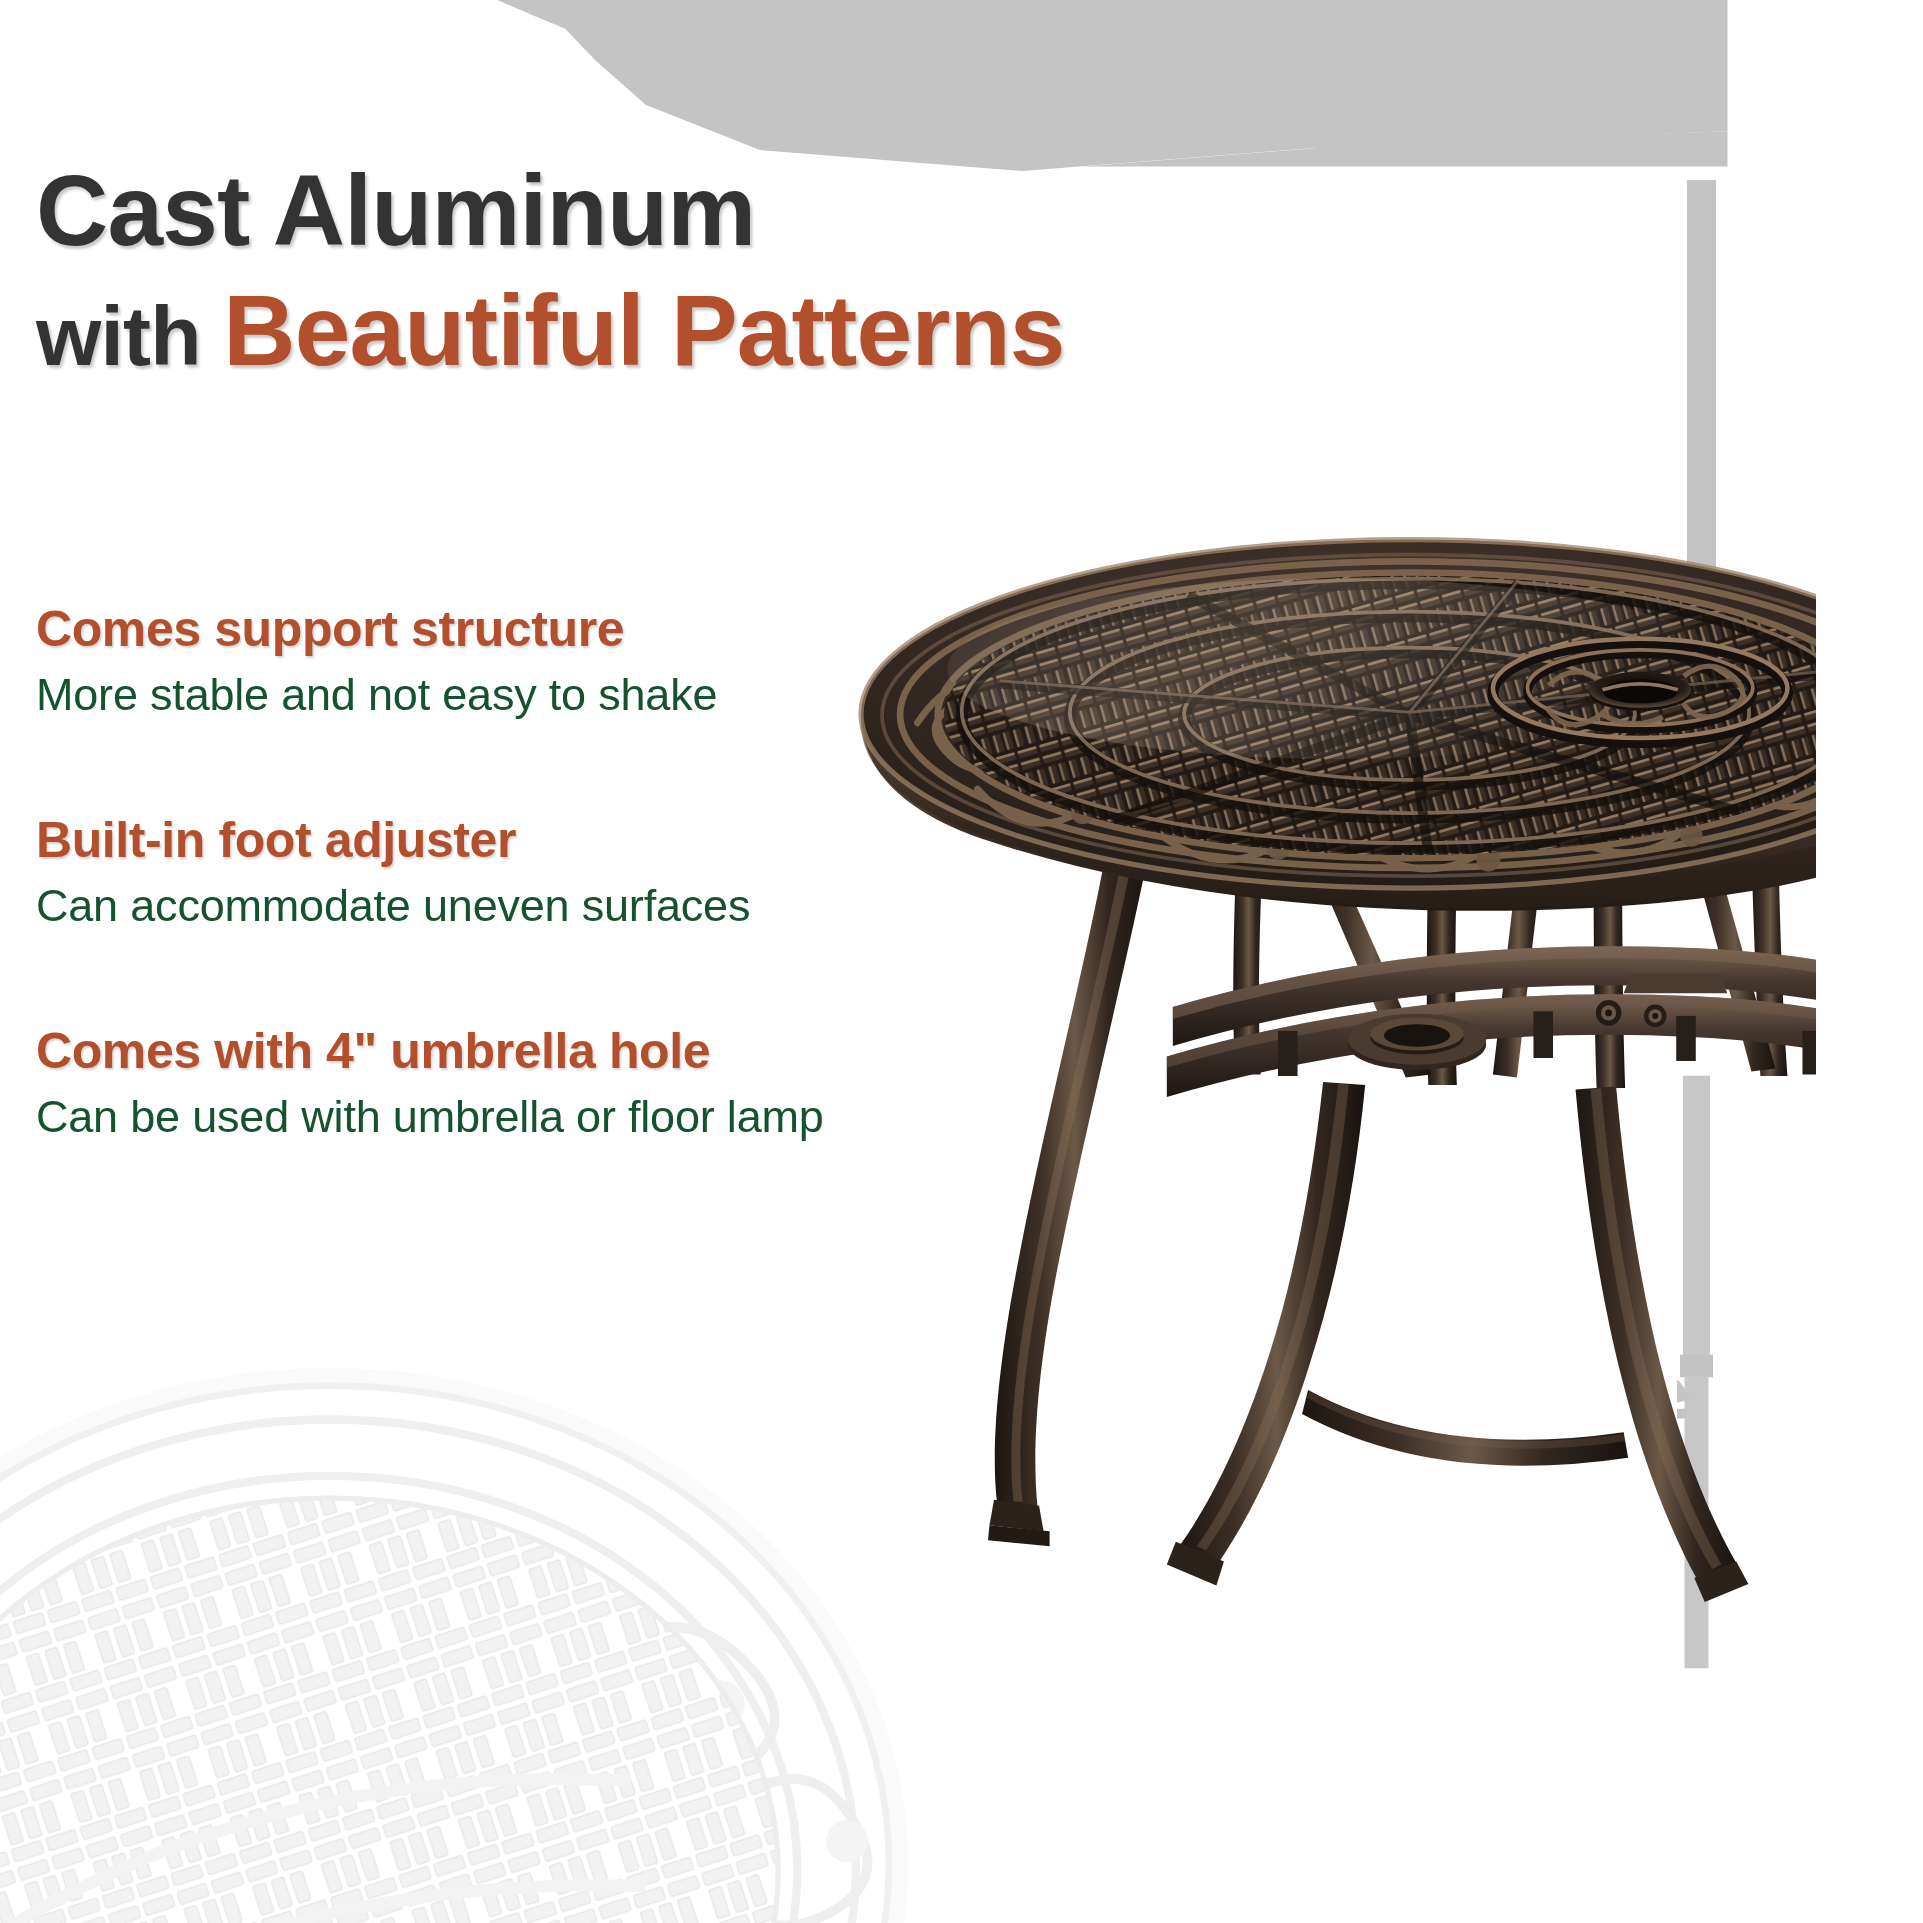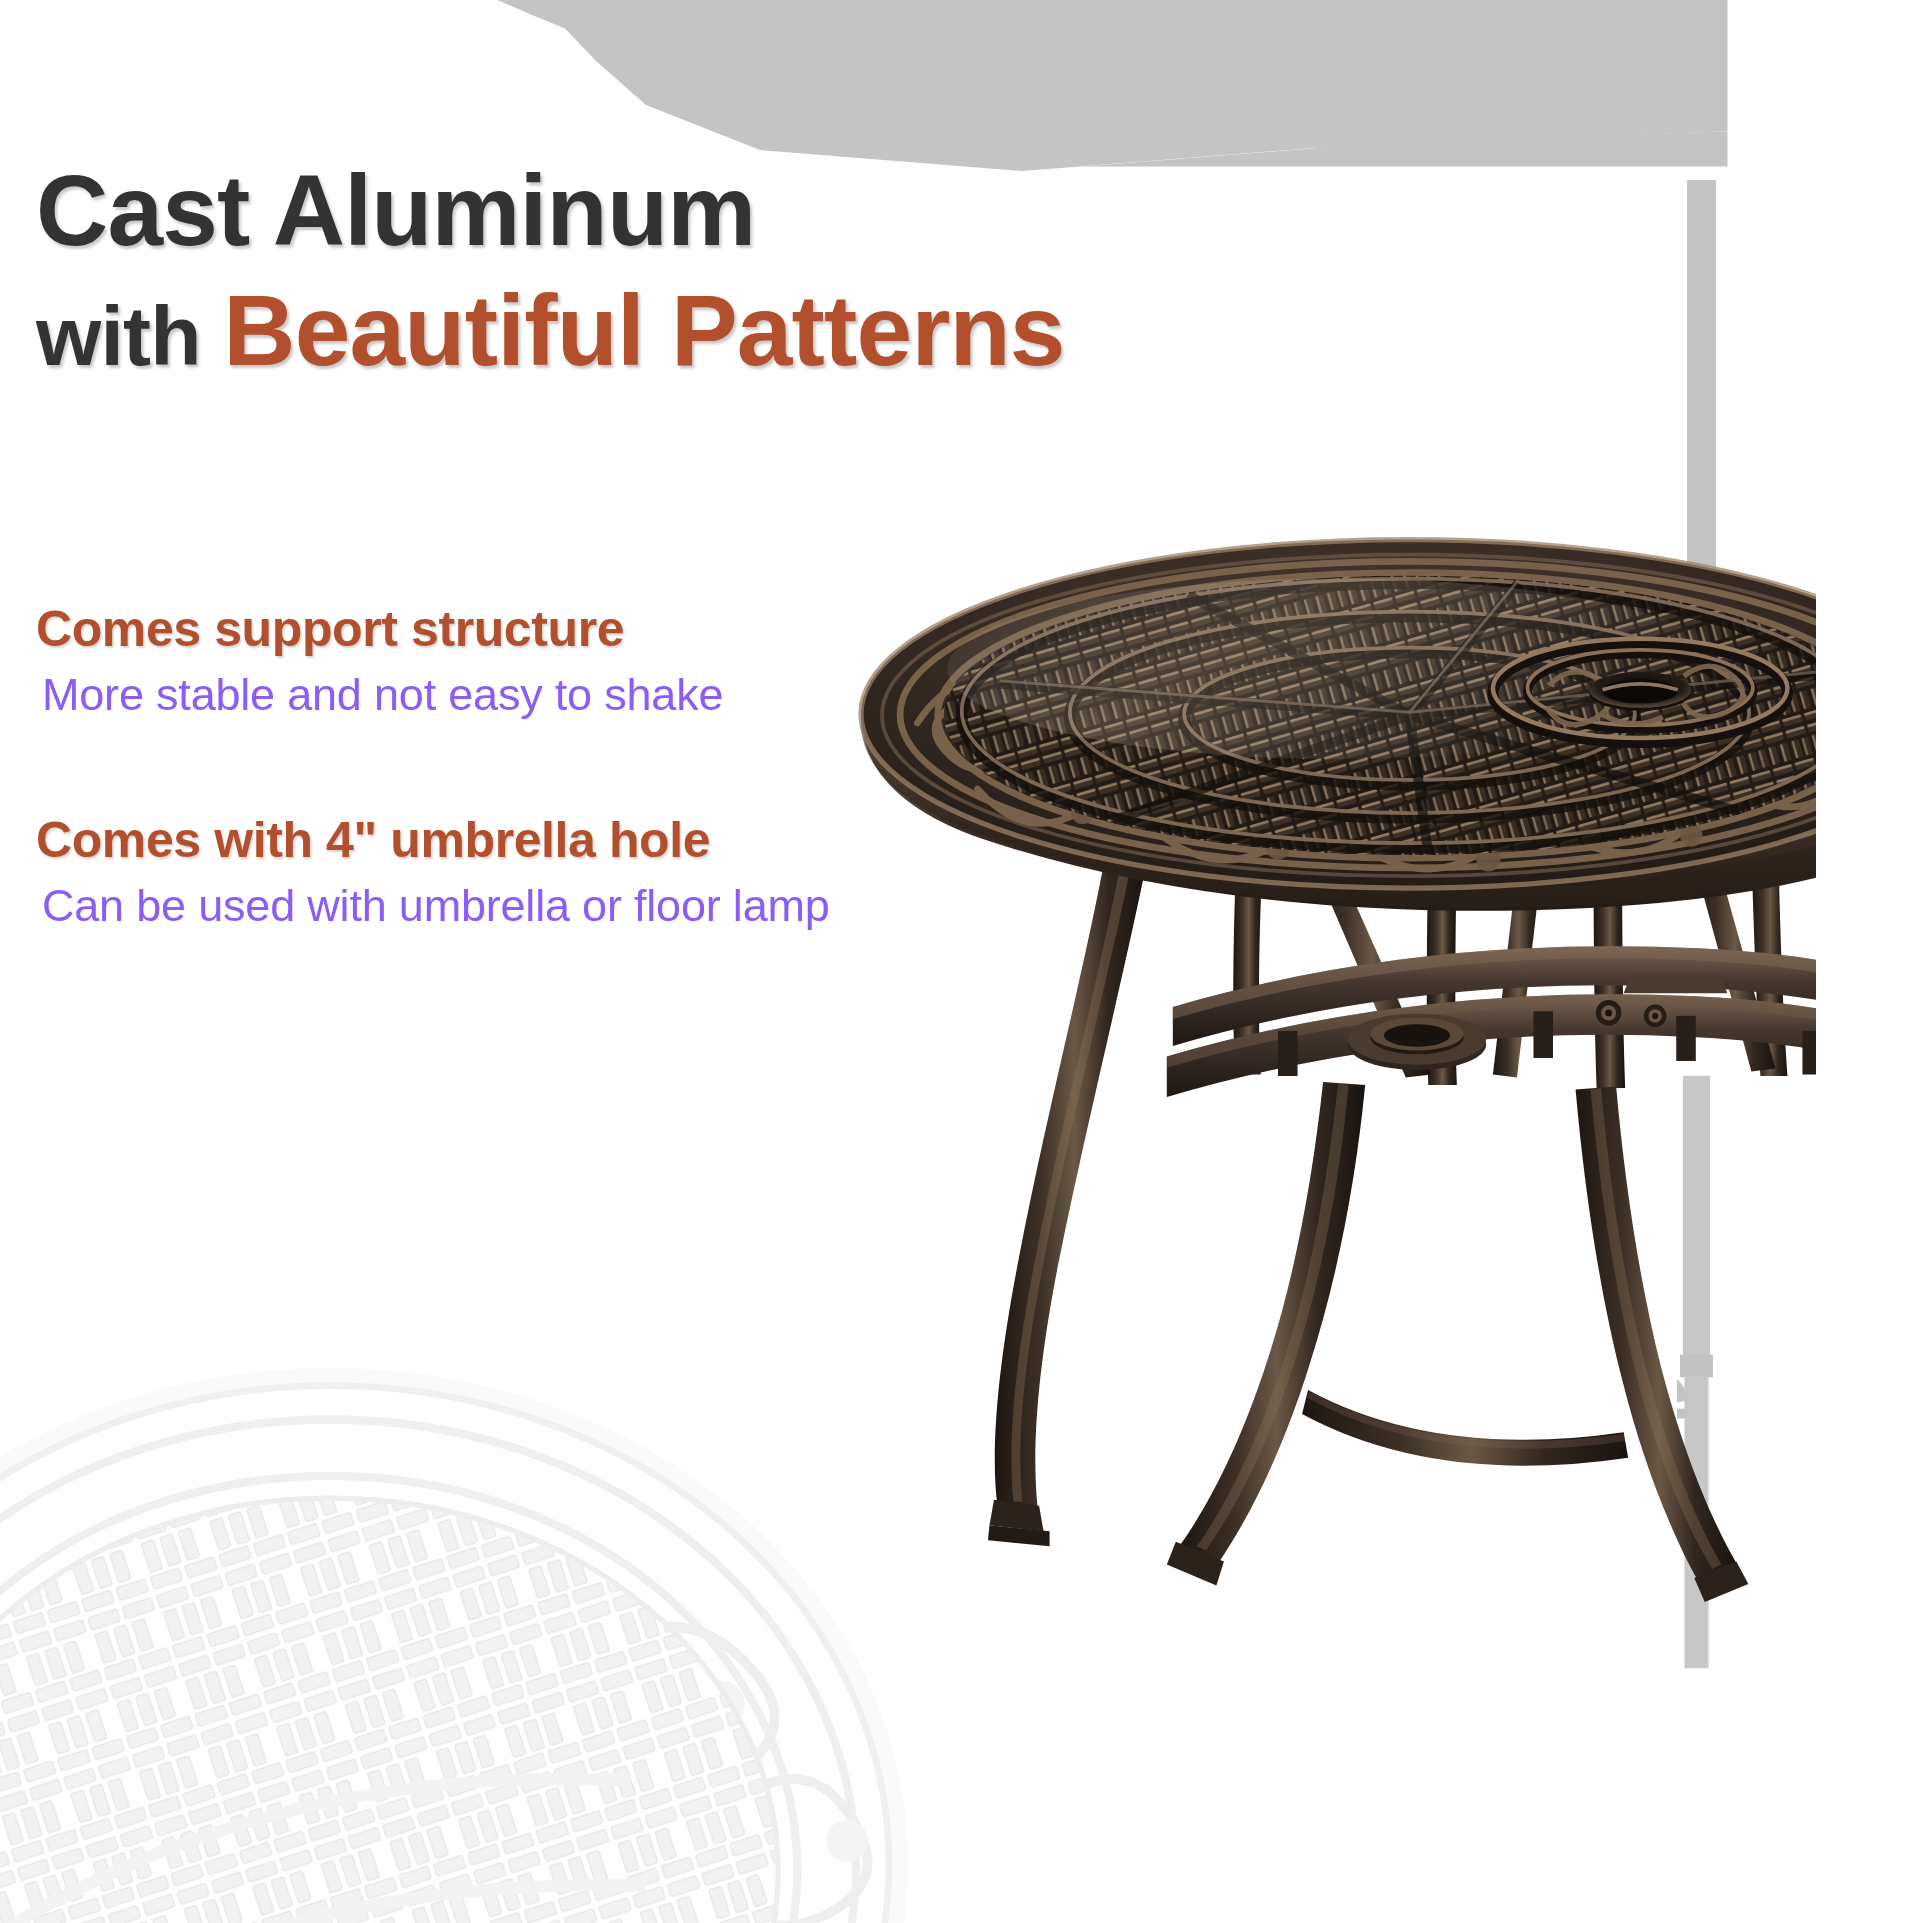--- a/index.html
+++ b/index.html
@@ -26,22 +26,22 @@
   .hl2{font-size:100px;margin-top:18px;}
   .hl2 .lite{color:#333333;font-size:84px;}
   .hl2 .accent{color:#B2502D;}
 
   
   .features{position:absolute;left:36px;top:603px;width:1007px;z-index:6;}
   .feature{margin-bottom:95px;}
   .feature:last-child{margin-bottom:0;}
   .f-title{font-size:50px;font-weight:700;color:#B2502D;letter-spacing:-0.4px;
            line-height:1.06;text-shadow:1.5px 2.3px 2.3px rgba(0,0,0,.18);white-space:nowrap;}
-  .f-sub{font-size:45px;font-weight:400;color:#8b5cf6;letter-spacing:-0.2px;
-         margin-top:13.5px;line-height:1.1;white-space:nowrap;margin-left:6px;}
+  .f-sub{font-size:45px;font-weight:400;color:#14532d;letter-spacing:-0.2px;
+         margin-top:13.5px;line-height:1.1;white-space:nowrap;}
 
   
   .product{position:absolute;left:857px;top:526px;width:1105px;height:1097px;z-index:5;}
   svg{display:block;}
 </style>
 </head>
 <body>
 
 <div id="stage">
 
@@ -129,20 +129,24 @@
     <div class="hl-line hl2"><span class="lite">with </span><span class="accent">Beautiful Patterns</span></div>
   </div>
 
   <div class="features">
 
     <div class="feature">
       <div class="f-title">Comes support structure</div>
       <div class="f-sub">More stable and not easy to shake</div>
     </div>
 
+    <div class="feature">
+      <div class="f-title">Built-in foot adjuster</div>
+      <div class="f-sub">Can accommodate uneven surfaces</div>
+    </div>
 
     <div class="feature">
       <div class="f-title">Comes with 4" umbrella hole</div>
       <div class="f-sub">Can be used with umbrella or floor lamp</div>
     </div>
 
   </div>
 
   <div class="product">
     <svg viewBox="0 0 1470 1460" width="1105" height="1097">

